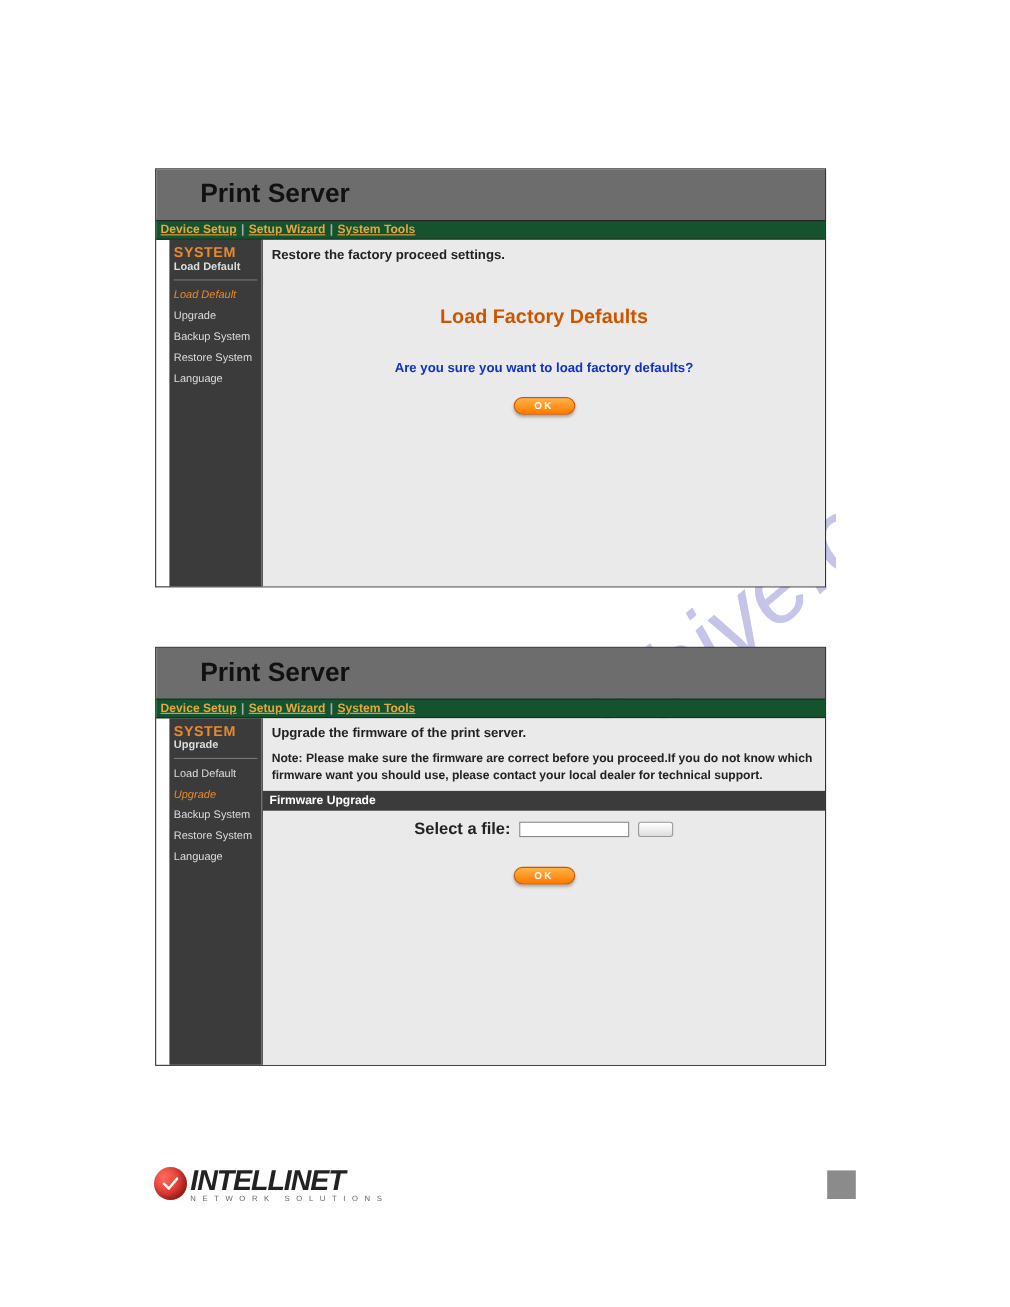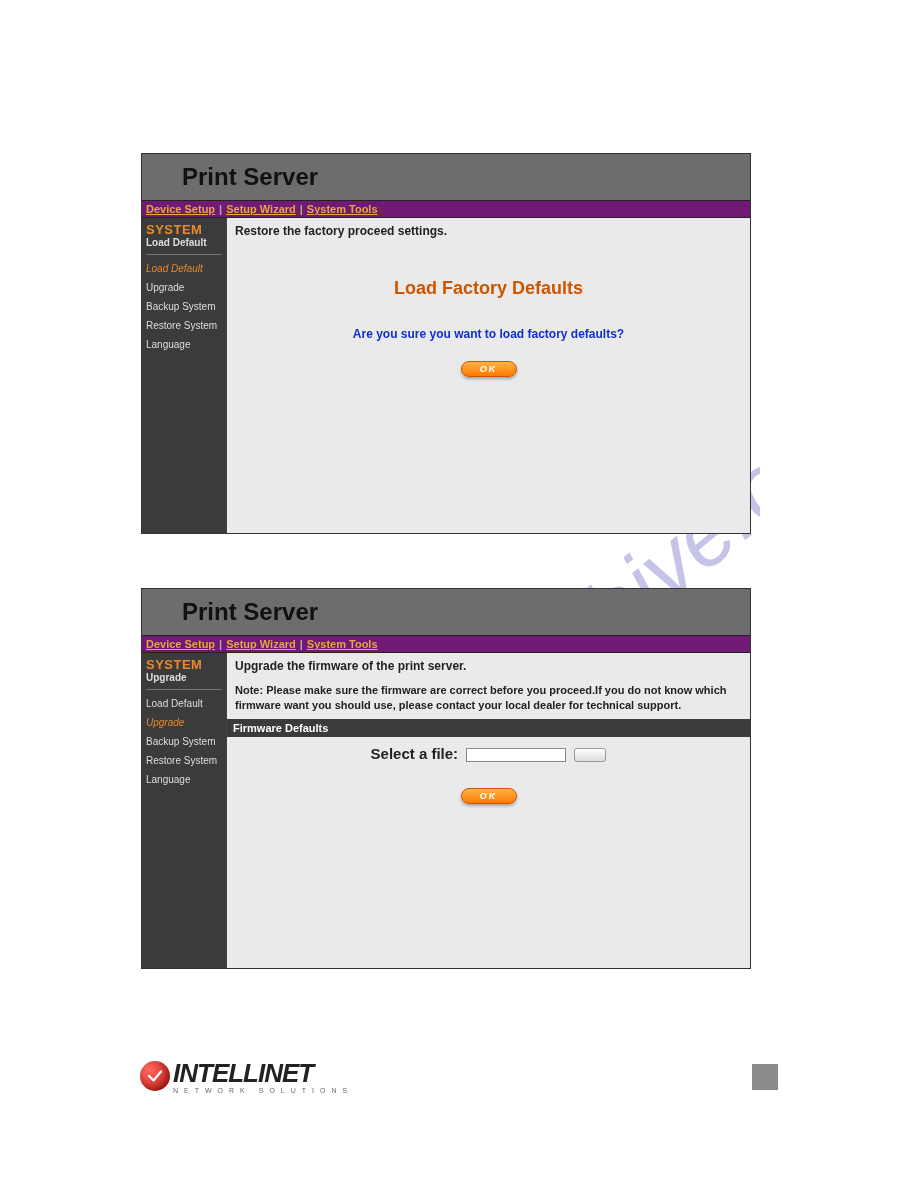--- a/index.html
+++ b/index.html
@@ -5,46 +5,46 @@
   * { margin: 0; padding: 0; box-sizing: border-box; }
   body { background: #fff; font-family: Arial, Helvetica, sans-serif; width: 918px; height: 1188px; position: relative; }
 
   .panel { position: absolute; left: 141px; width: 610px; border: 1px solid #333; }
   .panel1 { top: 153px; height: 381px; }
   .panel2 { top: 588px; height: 381px; }
 
   .titlebar { background: #6d6d6d; height: 46px; display: flex; align-items: center; padding-left: 40px; }
   .titlebar-text { font-size: 24px; font-weight: bold; color: #111; }
 
-  .navbar { background: #701a75; height: 18px; display: flex; align-items: center; padding-left: 4px; border-top: 1px solid #222; border-bottom: 1px solid #222; }
+  .navbar { background: #14532d; height: 18px; display: flex; align-items: center; padding-left: 4px; border-top: 1px solid #222; border-bottom: 1px solid #222; }
   .navbar a { color: #e8a640; font-size: 11px; font-weight: bold; text-decoration: underline; cursor: pointer; }
   .navbar .sep { color: #aaa; font-size: 11px; margin: 0 4px; font-weight: bold; }
 
   .body-row { display: flex; height: calc(100% - 64px); }
-  .sidebar { width: 84px; background: #3b3b3b; padding: 4px 4px; }
+  .sidebar { width: 84px; background: #3b3b3b; padding: 4px 4px; margin-left: 12px; }
   .sidebar-title { color: #e88a2a; font-weight: bold; font-size: 13px; letter-spacing: 0.5px; }
   .sidebar-sub { color: #ddd; font-size: 10px; font-weight: bold; margin-bottom: 6px; }
   .sidebar-hr { border: none; border-top: 1px solid #777; margin: 4px 0 8px 0; }
   .sidebar-item { display: block; color: #ddd; font-size: 10px; margin: 8px 0; cursor: pointer; }
   .sidebar-item.active { color: #e88a2a; font-style: italic; }
 
   .content { flex: 1; background: #eaeaea; border-left: 1px solid #444; position: relative; }
   .content-header { font-size: 12px; font-weight: bold; color: #222; padding: 6px 8px; }
   .content-note { font-size: 11px; font-weight: bold; color: #222; padding: 4px 8px 6px 8px; line-height: 1.35; }
 
   .section-title { text-align: center; font-weight: bold; font-size: 18px; color: #cc5500; margin-top: 34px; }
   .confirm-text { text-align: center; font-weight: bold; font-size: 12px; color: #1030c8; margin-top: 28px; }
 
   .dark-strip { background: #3b3b3b; color: #fff; font-size: 11px; font-weight: bold; padding: 3px 6px; }
 
   .file-row { text-align: center; margin-top: 8px; font-size: 15px; font-weight: bold; color: #222; }
   .file-input { width: 100px; height: 14px; border: 1px solid #888; background: #fff; display: inline-block; vertical-align: middle; margin-left: 4px; }
   .file-btn { width: 32px; height: 14px; border: 1px solid #999; background: linear-gradient(#fff,#ddd); border-radius: 3px; display: inline-block; vertical-align: middle; margin-left: 4px; cursor: pointer; }
 
-  .ok-btn { display: block; margin: 20px auto 16px auto; width: 56px; height: 16px; border-radius: 8px; background: linear-gradient(#ffb347,#ff7a00); border: 1px solid #cc5500; color: #fff; font-size: 9px; font-weight: bold; text-align: center; line-height: 14px; letter-spacing: 2px; cursor: pointer; box-shadow: 0 2px 3px rgba(0,0,0,.3); font-style: italic; }
+  .ok-btn { display: block; margin: 20px auto 16px auto; width: 56px; height: 16px; border-radius: 8px; background: linear-gradient(#ffb347,#ff7a00); border: 1px solid #cc5500; color: #fff; font-size: 9px; font-weight: bold; text-align: center; line-height: 14px; letter-spacing: 2px; cursor: pointer; box-shadow: 0 2px 3px rgba(0,0,0,.3); }
 
   .watermark { position: absolute; left: 200px; top: 300px; width: 560px; height: 560px; pointer-events: none; opacity: 0.35; }
   .watermark text { font-family: Arial, sans-serif; font-size: 90px; fill: #5b57c0; font-style: italic; }
 
   .footer-logo { position: absolute; left: 140px; top: 1058px; display: flex; align-items: center; }
   .footer-logo .check { width: 30px; height: 30px; border-radius: 50%; background: radial-gradient(circle at 30% 30%, #ff6a5a, #c01010); box-shadow: inset -3px -3px 6px rgba(0,0,0,.3); display:flex; align-items:center; justify-content:center; margin-right: 3px; }
   .footer-logo .check svg { width: 18px; height: 18px; }
   .footer-logo .brand { font-family: Arial Black, Arial, sans-serif; font-weight: 900; font-size: 26px; letter-spacing: -1px; color: #222; font-style: italic; }
   .footer-logo .tag { font-size: 7px; letter-spacing: 6px; color: #666; margin-top: -2px; }
   .footer-logo .brand-wrap { display:flex; flex-direction:column; }
@@ -106,21 +106,21 @@
       <hr class="sidebar-hr">
       <span class="sidebar-item">Load Default</span>
       <span class="sidebar-item active">Upgrade</span>
       <span class="sidebar-item">Backup System</span>
       <span class="sidebar-item">Restore System</span>
       <span class="sidebar-item">Language</span>
     </div>
     <div class="content">
       <div class="content-header">Upgrade the firmware of the print server.</div>
       <div class="content-note">Note: Please make sure the firmware are correct before you proceed.If you do not know which firmware want you should use, please contact your local dealer for technical support.</div>
-      <div class="dark-strip">Firmware Defaults</div>
+      <div class="dark-strip">Firmware Upgrade</div>
       <div class="file-row">
         <span>Select a file:</span>
         <span class="file-input"></span>
         <span class="file-btn"></span>
       </div>
       <div class="ok-btn" style="margin-top:26px;">OK</div>
     </div>
   </div>
 </div>
 

